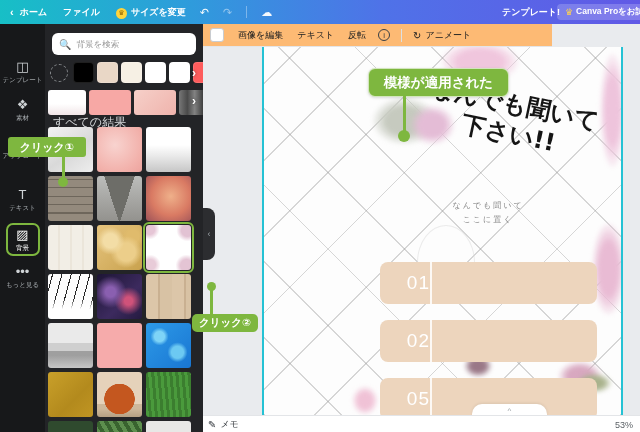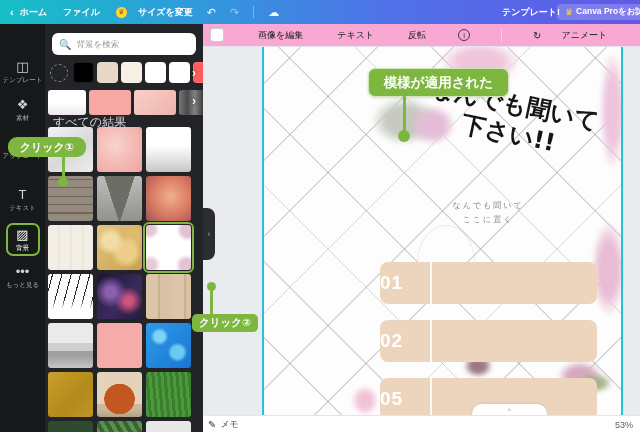--- a/index.html
+++ b/index.html
@@ -8,21 +8,21 @@
 
   
   .header { position:absolute; left:0; top:0; width:640px; height:24px;
     background:linear-gradient(90deg,#17bfc6 0%,#2f9bdc 30%,#4f72e8 60%,#6159e6 100%);
     display:flex; align-items:center; color:#fff; overflow:hidden; z-index:40; }
   .h-item { font-size:9px; font-weight:bold; color:#fff; margin-left:16px; cursor:pointer; white-space:nowrap; }
   .h-back { margin-left:10px; font-size:11px; font-weight:bold; }
   .h-crown-circle { display:inline-flex; align-items:center; justify-content:center;
     width:11px; height:11px; border-radius:50%; background:#ffd43b; color:#9a6a00;
     font-size:7px; margin-right:4px; vertical-align:-2px; }
-  .h-resize { display:inline-flex; align-items:center;gap:7px; }
+  .h-resize { display:inline-flex; align-items:flex-end; }
   .h-icon { font-size:11px; margin-left:14px; opacity:.95; }
   .h-icon.dim { opacity:.45; }
   .h-divider { width:1px; height:12px; background:rgba(255,255,255,.35); margin-left:14px; }
   .h-title { position:absolute; left:502px; top:6px; font-size:9px; font-weight:bold; }
   .h-pro-btn { position:absolute; left:557px; top:4px; height:16px; padding:0 8px;
     background:rgba(255,255,255,.2); border-radius:4px; display:flex; align-items:center;
     font-size:8.5px; font-weight:bold; white-space:nowrap; }
   .h-pro-crown { color:#ffd34d; font-size:9px; margin-right:3px; }
 
   
@@ -51,22 +51,22 @@
   .results-header { position:absolute; left:8px; top:90px; font-size:12px; color:#d6d9db; }
   .thumb-grid { position:absolute; left:3px; top:103px; display:grid;
     grid-template-columns:repeat(3,45px); grid-auto-rows:45px; gap:4px; }
   .thumb { border-radius:3px; cursor:pointer; position:relative; }
   .thumb.highlighted { outline:2.5px solid #7eb73f; outline-offset:1.5px; z-index:4; }
   .panel-tab { position:absolute; left:203px; top:208px; width:12px; height:52px; background:#2c2d30;
     border-radius:0 8px 8px 0; z-index:25; display:flex; align-items:center; justify-content:center;
     color:#9aa0a4; font-size:9px; cursor:pointer; }
 
   
-  .toolbar { position:absolute; left:203px; top:24px; width:437px; height:23px; background:#f9a8d4;
-    border-bottom:1px solid #e3e5e8; display:flex; align-items:center; z-index:15;gap:20px; }
+  .toolbar { position:absolute; left:203px; top:24px; width:349px; height:23px; background:#fdba74;
+    border-bottom:1px solid #e3e5e8; display:flex; align-items:center; z-index:15; }
   .doc-color { width:14px; height:14px; background:#fff; border:1px solid #c9ccd0; border-radius:3px; margin-left:7px; cursor:pointer; }
   .t-btn { font-size:9px; color:#15191d; margin-left:14px; cursor:pointer; white-space:nowrap; }
   .t-info { width:12px; height:12px; border:1px solid #3a3f44; border-radius:50%; font-size:8px;
     color:#3a3f44; display:flex; align-items:center; justify-content:center; margin-left:12px; cursor:pointer; }
   .t-divider { width:1px; height:13px; background:#dcdfe2; margin-left:11px; }
   .t-animate { display:flex; align-items:center; margin-left:11px; cursor:pointer; }
   .t-animate-icon { font-size:10px; color:#15191d; margin-right:4px; }
 
   
   .workspace { position:absolute; left:203px; top:47px; width:437px; height:368px; background:#e9ebee; }
@@ -79,41 +79,41 @@
   .deco { position:absolute; border-radius:50%; filter:blur(2px); }
   .main-text { position:absolute; left:125px; top:42px; width:245px; text-align:center;
     transform:rotate(12deg); font-size:24px; font-weight:bold; color:#151515; line-height:1.25;
     font-family:"DejaVu Sans","Liberation Sans",sans-serif; }
   .hint-text { position:absolute; left:154px; top:152px; width:140px; text-align:center;
     font-size:8px; letter-spacing:2px; color:#888; line-height:1.8; }
   .curl { position:absolute; left:153px; top:178px; width:58px; height:75px; border:1.5px solid #dcdcdc;
     border-radius:50%; opacity:.55; }
   .bar { position:absolute; left:116px; width:217px; height:42px; background:#edd5bd; border-radius:8px;
     display:flex; align-items:center; }
-  .bar-num { width:50px; text-align:left; color:#fff; font-size:19px; font-weight:700; letter-spacing:1px; }
+  .bar-num { width:50px; text-align:right; color:#fff; font-size:19px; font-weight:400; letter-spacing:1px; }
   .bar-divider { width:1.5px; height:42px; background:rgba(255,255,255,.85); }
   .canvas-tab { position:absolute; left:208px; top:357px; width:75px; height:12px; background:#fff;
     border-radius:10px 10px 0 0; box-shadow:0 -1px 3px rgba(0,0,0,.08); display:flex;
     align-items:center; justify-content:center; color:#9aa0a4; font-size:8px; cursor:pointer; z-index:6; }
 
   
   .bottombar { position:absolute; left:203px; top:415px; width:437px; height:17px; background:#fff;
     border-top:1px solid #e3e5e8; display:flex; align-items:center; z-index:35; }
   .memo { display:flex; align-items:center; margin-left:5px; cursor:pointer; }
   .memo-icon { font-size:10px; color:#33383d; margin-right:4px; }
   .memo-label { font-size:9px; color:#33383d; }
   .zoom-ctl { position:absolute; left:386px; top:0; height:17px; display:flex; align-items:center; }
   .zoom-pct { font-size:9px; color:#5b6166; margin-right:10px;padding-left:26px; }
   .zoom-track { position:relative; width:26px; height:2px; background:#d2d6da; border-radius:1px; cursor:pointer; }
   .zoom-knob { position:absolute; left:5px; top:-2.5px; width:7px; height:7px; background:#17191c; border-radius:50%; }
 
   
   .anno-label { position:absolute; background:#7eb73f; color:#fff; font-weight:bold;
     display:flex; align-items:center; justify-content:center; z-index:50; white-space:nowrap; }
-  .click1-label { left:8px; top:137px; width:78px; height:20px; border-radius:9px; font-size:11px; }
+  .click1-label { left:8px; top:137px; width:78px; height:20px; border-radius:3px; font-size:11px; }
   .click1-line { position:absolute; left:62px; top:156px; width:2.5px; height:25px; background:#7eb73f; z-index:50; }
   .click1-dot { position:absolute; left:58px; top:177px; width:10px; height:10px; background:#7eb73f; border-radius:50%; z-index:50; }
   .click2-dot { position:absolute; left:207px; top:282px; width:9px; height:9px; background:#7eb73f; border-radius:50%; z-index:50; }
   .click2-line { position:absolute; left:210px; top:288px; width:2.5px; height:28px; background:#7eb73f; z-index:50; }
   .click2-label { left:192px; top:314px; width:66px; height:18px; border-radius:5px; font-size:10.5px; }
   .applied-label { left:368px; top:68px; width:141px; height:29px; border-radius:7px; font-size:13.5px;
     border:1px solid rgba(255,255,255,.65); box-shadow:0 1px 3px rgba(0,0,0,.15); }
   .applied-line { position:absolute; left:403px; top:96px; width:2.5px; height:36px; background:#7eb73f; z-index:50; }
   .applied-dot { position:absolute; left:398px; top:130px; width:12px; height:12px; background:#7eb73f; border-radius:50%; z-index:50; }
 </style>
@@ -225,21 +225,21 @@
 
   <div class="toolbar">
     <span class="doc-color"></span>
     <span class="t-btn">画像を編集</span>
     <span class="t-btn">テキスト</span>
     <span class="t-btn">反転</span>
     <span class="t-info">i</span>
     <span class="t-divider"></span>
     <span class="t-animate">
       <span class="t-animate-icon">↻</span>
-      <span class="t-btn" style="margin-left:16px">アニメート</span>
+      <span class="t-btn" style="margin-left:0">アニメート</span>
     </span>
   </div>
 
   <div class="workspace">
     <div class="canvas">
       <div class="lattice"></div>
       <div>
 
       <div class="deco" style="left: 176px; top: -6px; width: 80px; height: 42px; background: radial-gradient(rgb(240, 198, 221) 0px, rgb(240, 198, 221) 40%, rgba(0, 0, 0, 0) 72%);"></div>
           <div class="deco" style="left: 108px; top: 50px; width: 65px; height: 48px; background: radial-gradient(rgb(198, 202, 191) 0px, rgb(198, 202, 191) 40%, rgba(0, 0, 0, 0) 72%);"></div>

